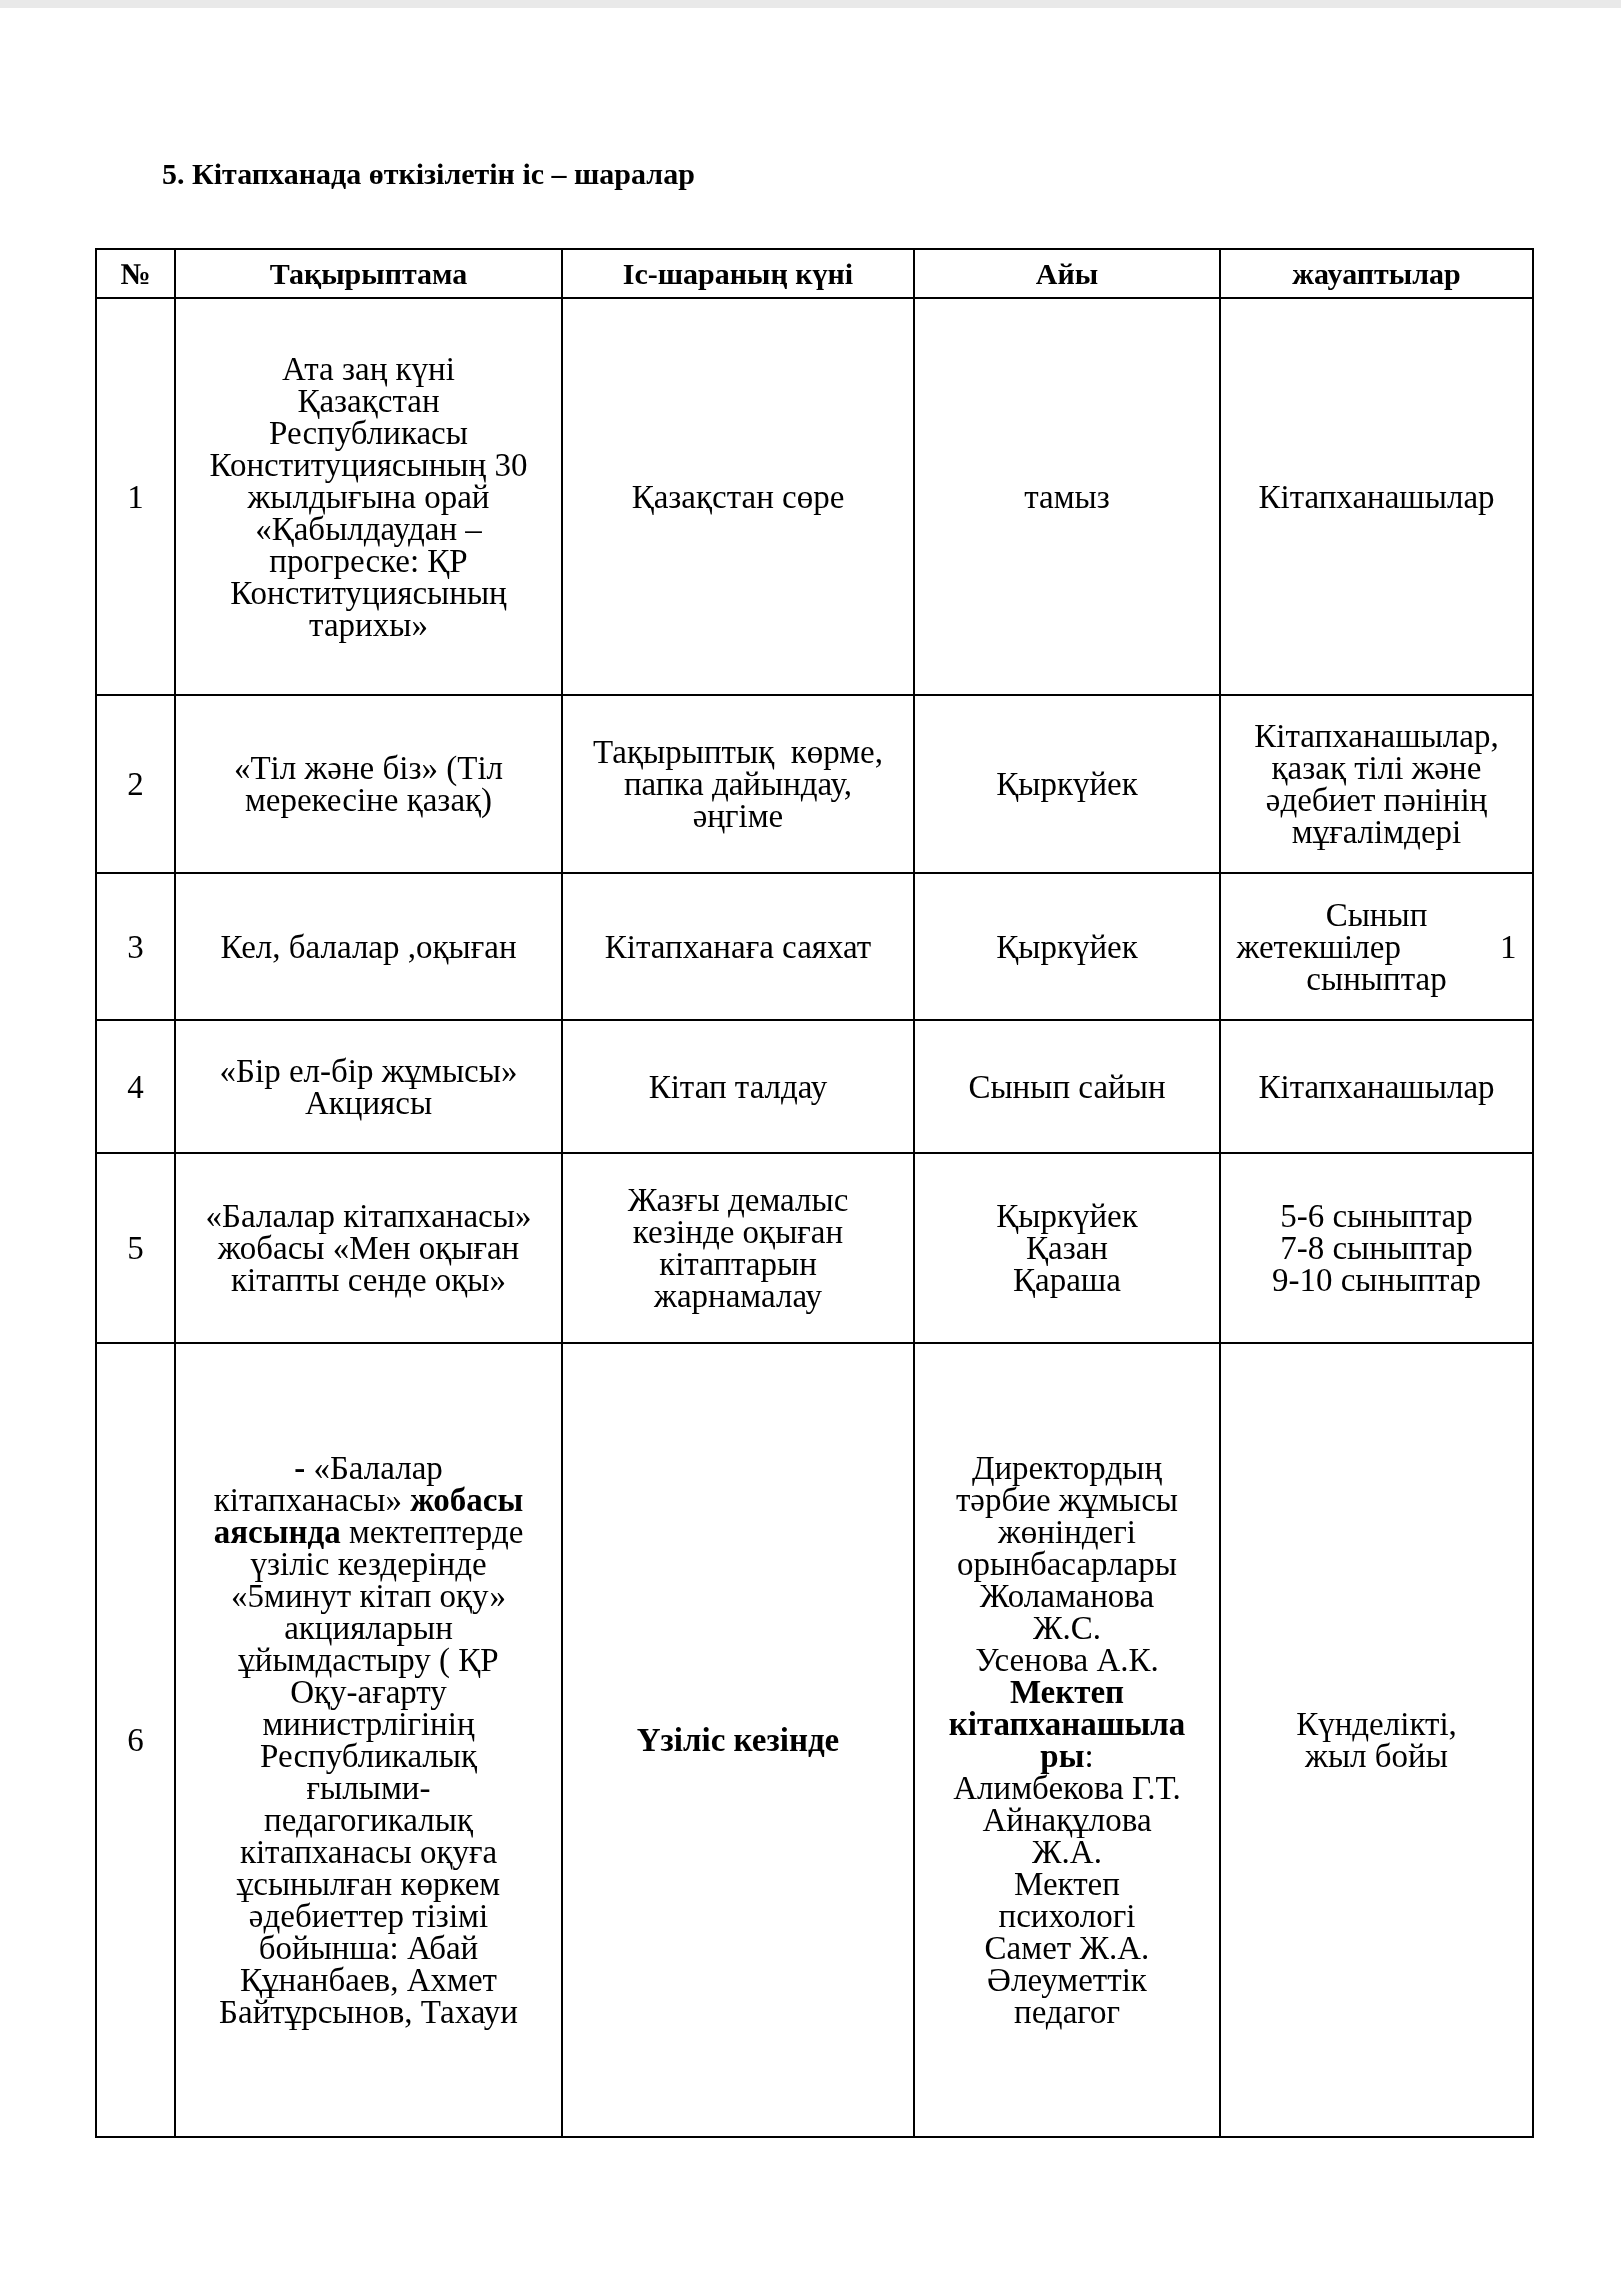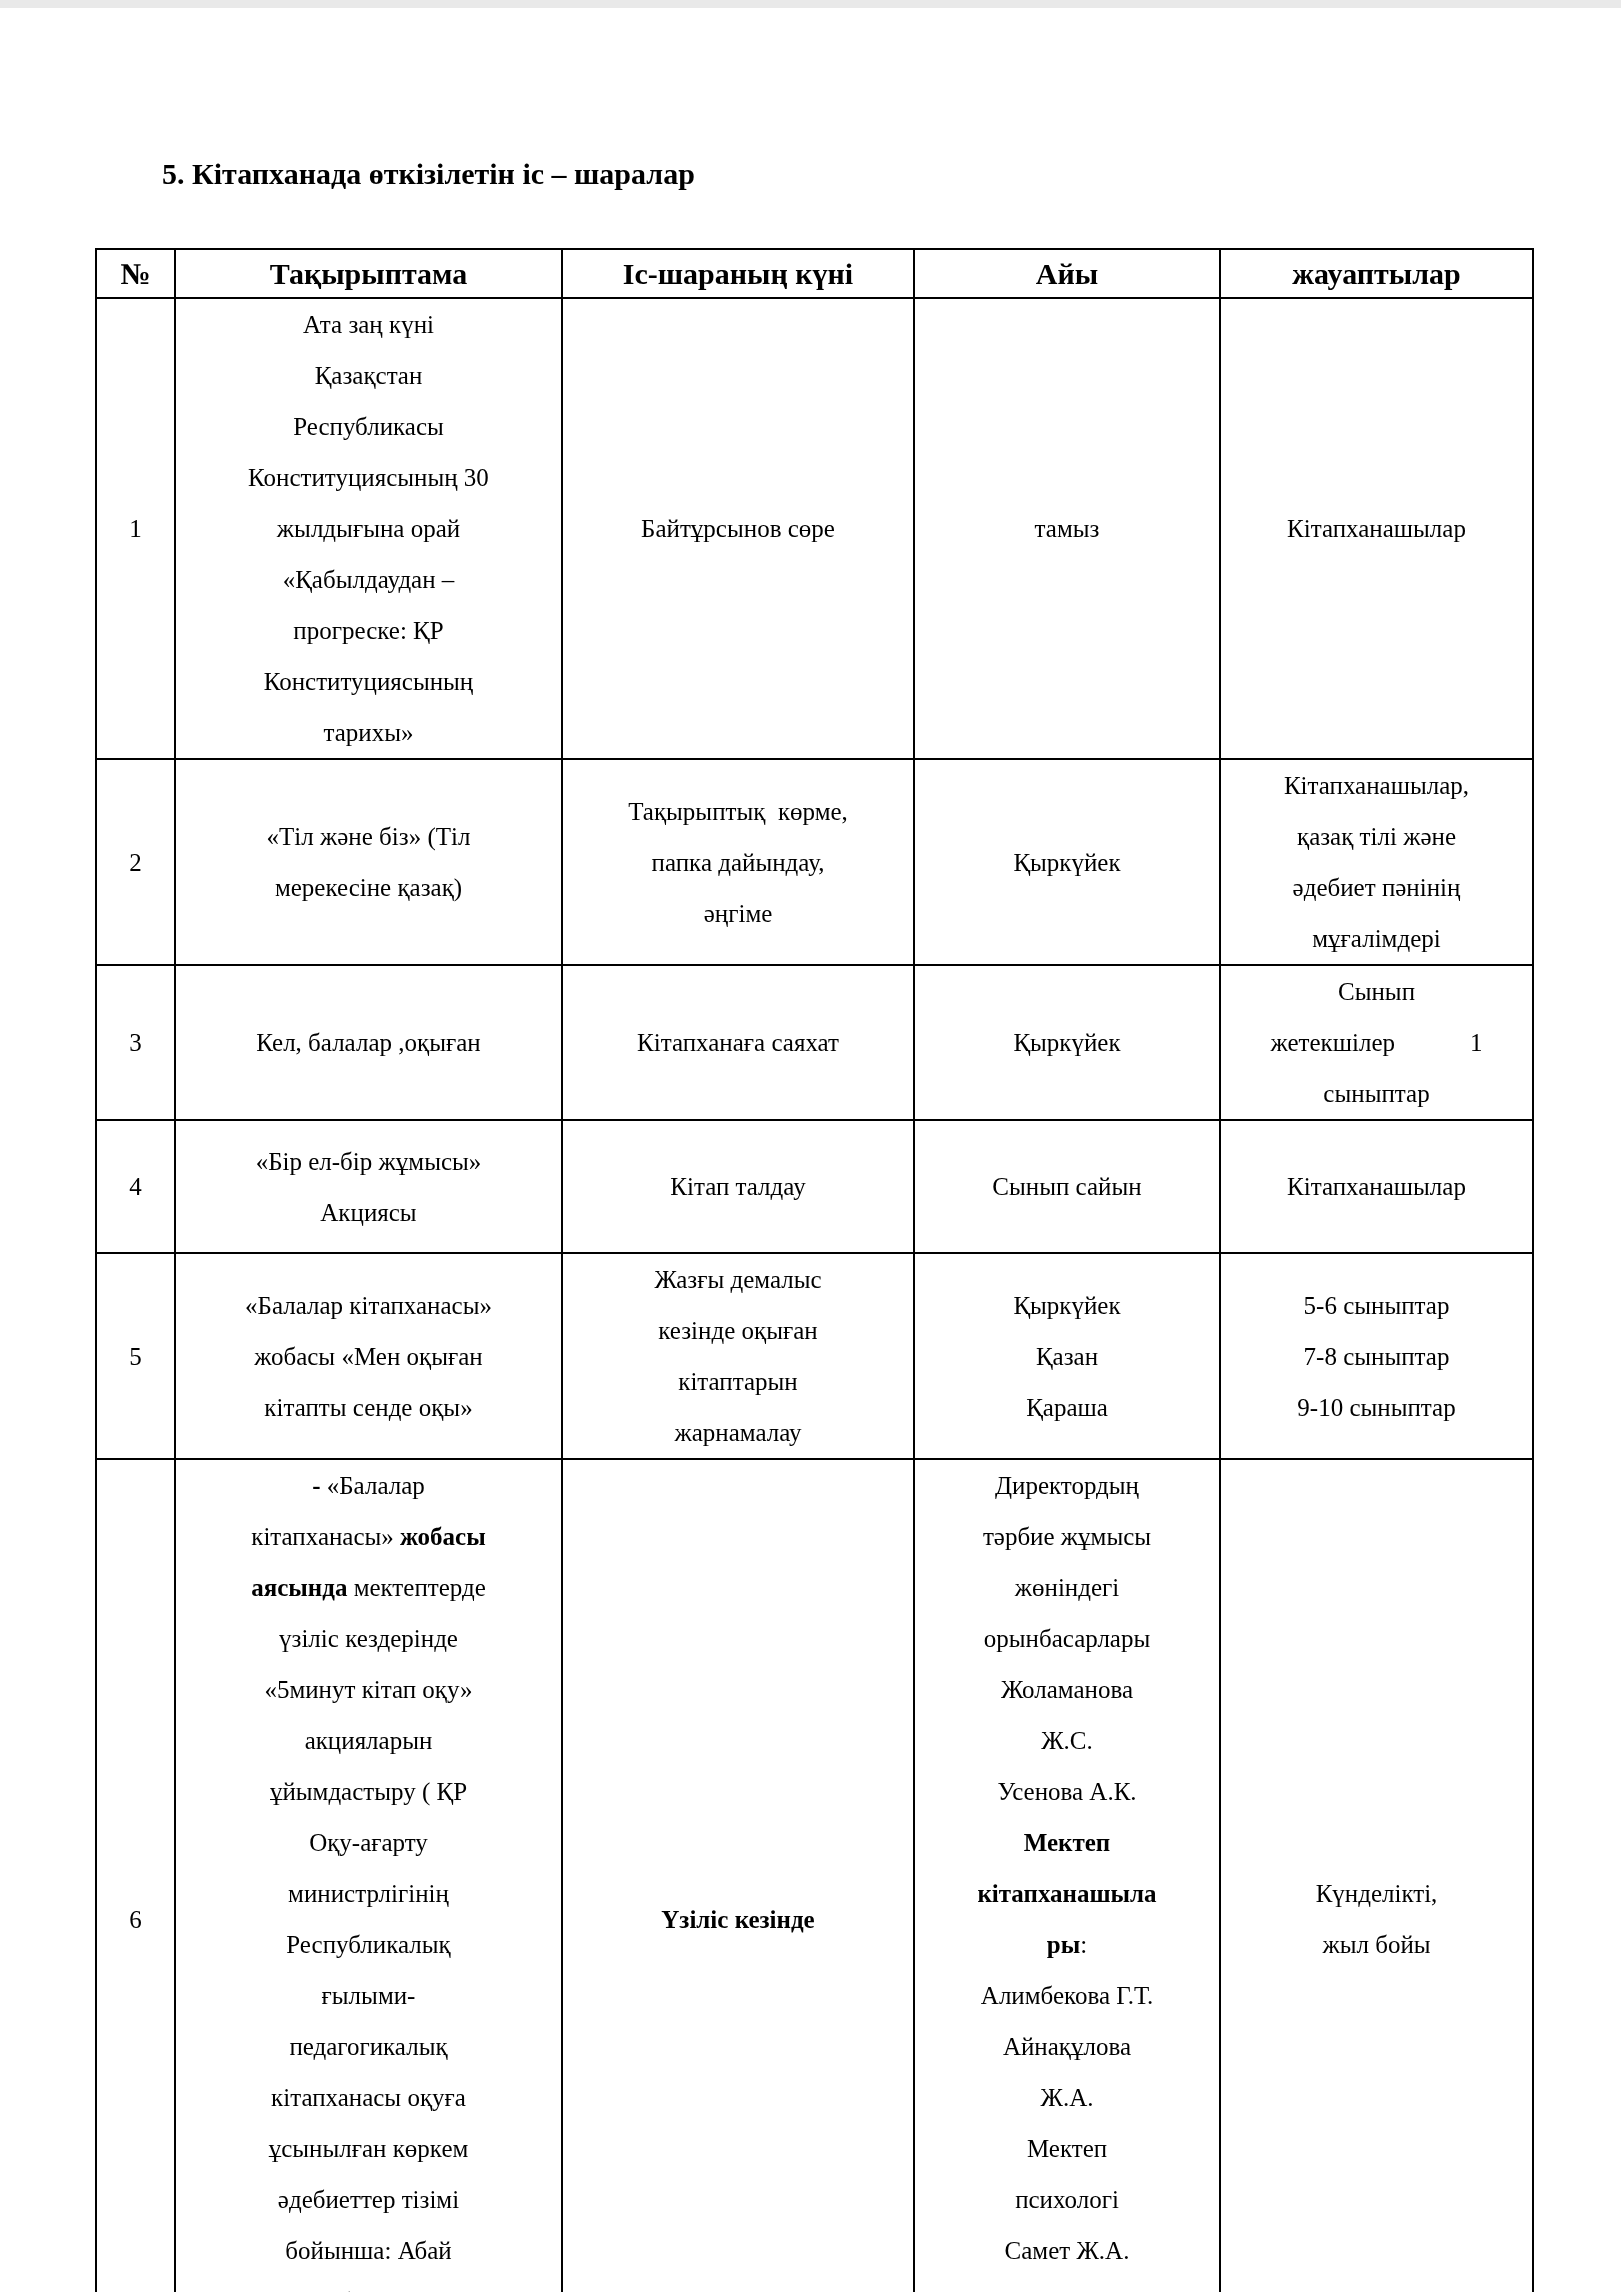--- a/index.html
+++ b/index.html
@@ -25,22 +25,22 @@
     left: 95px;
     top: 240px;
     width: 1437px;
     border-collapse: collapse;
     table-layout: fixed;
   }
   table.events th, table.events td {
     border: 2.9px solid #000000;
     text-align: center;
     vertical-align: middle;
-    font-size: 25px;
-    line-height: 51px;
+    font-size: 33px;
+    line-height: 32px;
     padding: 0 2px;
     white-space: pre-wrap;
     overflow: hidden;
   }
   table.events th {
     font-weight: bold;
     font-size: 30px;
     height: 47px;
     line-height: 39px;
   }
@@ -80,21 +80,21 @@
         <td>1</td>
         <td>Ата заң күні
 Қазақстан
 Республикасы
 Конституциясының 30
 жылдығына орай
 «Қабылдаудан –
 прогреске: ҚР
 Конституциясының
 тарихы»</td>
-        <td>Байтұрсынов сөре</td>
+        <td>Қазақстан сөре</td>
         <td>тамыз</td>
         <td>Кітапханашылар</td>
       </tr>
       <tr>
         <td>2</td>
         <td>«Тіл және біз» (Тіл
 мерекесіне қазақ)</td>
         <td>Тақырыптық  көрме,
 папка дайындау,
 әңгіме</td>

